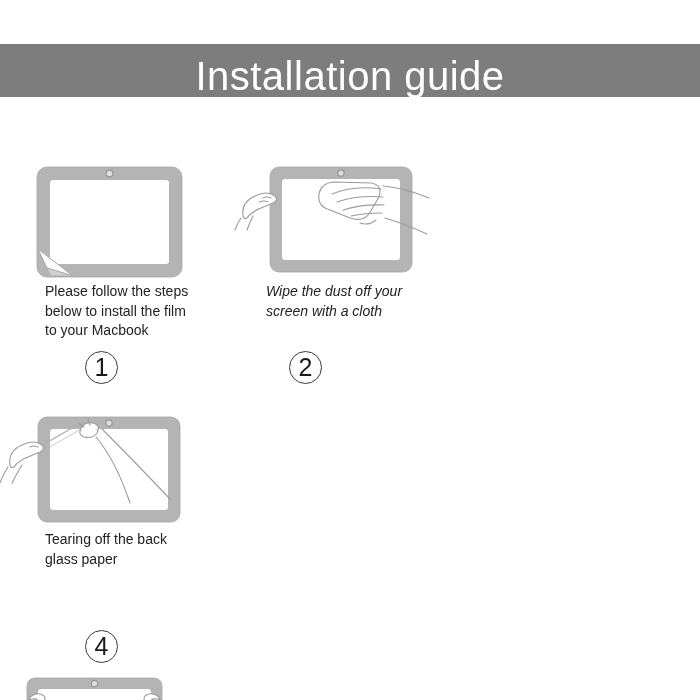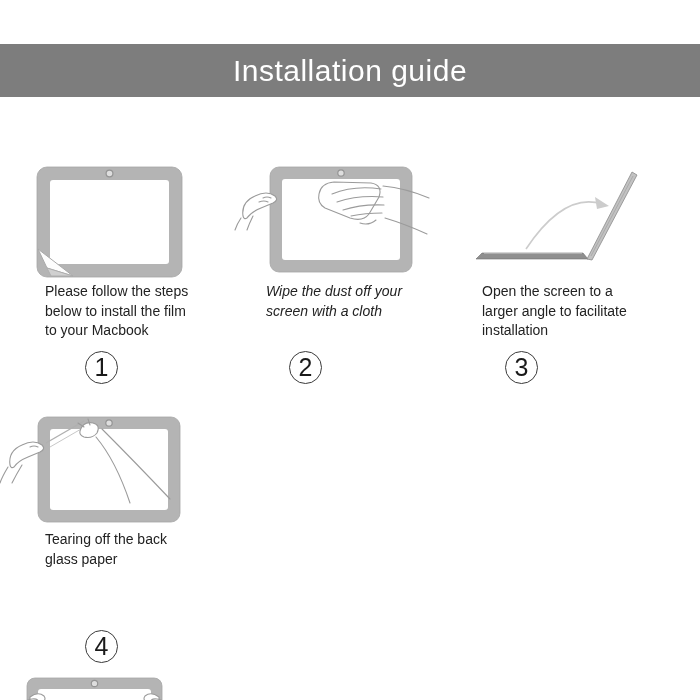--- a/index.html
+++ b/index.html
@@ -5,21 +5,21 @@
   html,body{margin:0;padding:0;}
   body{
     width:700px;height:700px;background:#ffffff;position:relative;overflow:hidden;
     font-family:"Liberation Sans", sans-serif;
   }
   .header{
     position:absolute;top:44px;left:0;width:700px;height:53px;
     background:#7d7d7d;text-align:center;
   }
   .header .title{
-    margin:0;font-size:30px;font-weight:400;color:#ffffff;line-height:53px;letter-spacing:.5px;
+    margin:6px;font-size:40px;font-weight:400;color:#ffffff;line-height:53px;letter-spacing:.5px;
   }
   .steps{position:absolute;top:152px;left:0;width:700px;}
   .row{display:flex;}
   .row2{margin-top:23px;flex-direction:column;}
   .step{width:233px;box-sizing:border-box;}
   .illus{position:relative;}
   .row1 .illus{height:130px;}
   .row2 .illus{height:123px;}
   .illus svg{display:block;width:233px;}
   .caption{
@@ -92,38 +92,20 @@
           <path class="line" d="M 20 64 Q 16 72 14 78"></path>
         </svg>
       </div>
       <p class="caption">Wipe the dust off your
 screen with a cloth</p>
       <div class="num-row">
         <span class="num">2</span>
       </div>
     </div>
 
-    <div class="step c3">
-      <div class="illus">
-        <svg viewBox="0 0 233 130" width="233" height="130">
-          <path d="M 16 101 L 117 101 L 122 107 L 10 107 Z" fill="#8f8f8f" stroke="#6e6e6e" stroke-width="0.6"></path>
-          <path d="M 18 101 L 116 101" stroke="#d6d6d6" stroke-width="1" fill="none"></path>
-          <path d="M 121 107 L 166 20 L 171 23 L 126 108 Z" fill="#c2c2c2" stroke="#8a8a8a" stroke-width="0.8"></path>
-          <path d="M 125 104 L 167 24" stroke="#9a9a9a" stroke-width="0.6" fill="none"></path>
-          <path d="M 60 97 Q 98 40 136 52" fill="none" stroke="#cccccc" stroke-width="1.6"></path>
-          <path d="M 143 54 L 129 45 L 131 57 Z" fill="#cccccc"></path>
-        </svg>
-      </div>
-      <p class="caption">Open the screen to a
-larger angle to facilitate
-installation</p>
-      <div class="num-row">
-        <span class="num">3</span>
-      </div>
-    </div>
 
   </div>
 
   <div class="row row2">
 
     <div class="step c1">
       <div class="illus">
         <svg viewBox="0 0 233 123" width="233" height="123">
           <rect x="38" y="10" width="142" height="105" rx="9" fill="#b4b4b4" stroke="#a6a6a6" stroke-width="0.8"></rect>
           <rect x="50" y="22" width="118" height="81" rx="3" fill="#ffffff"></rect>

